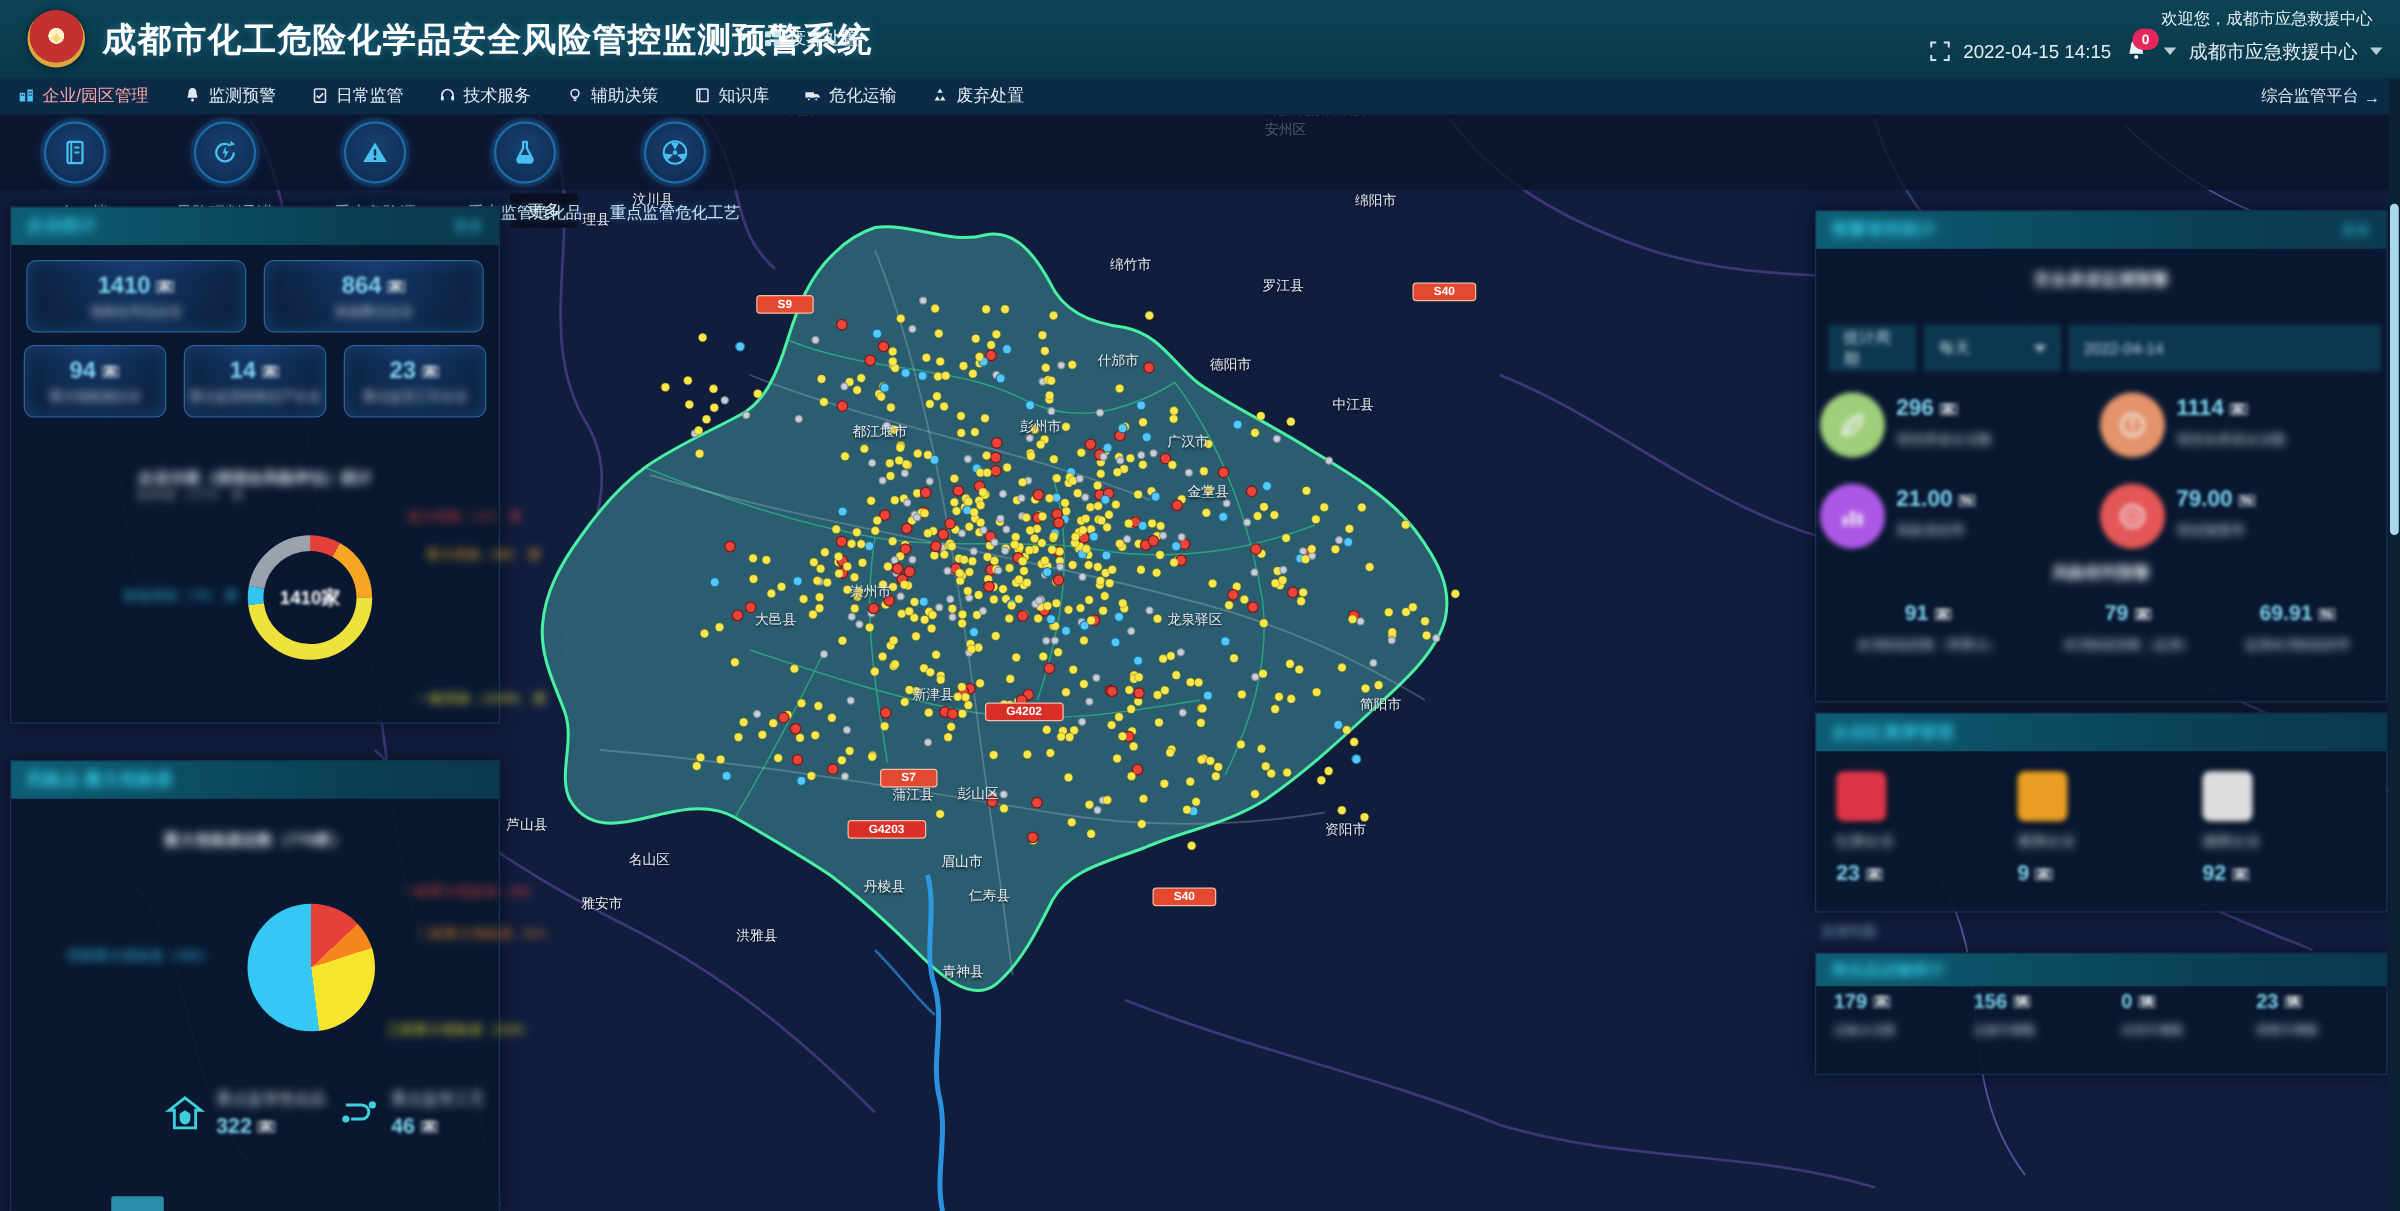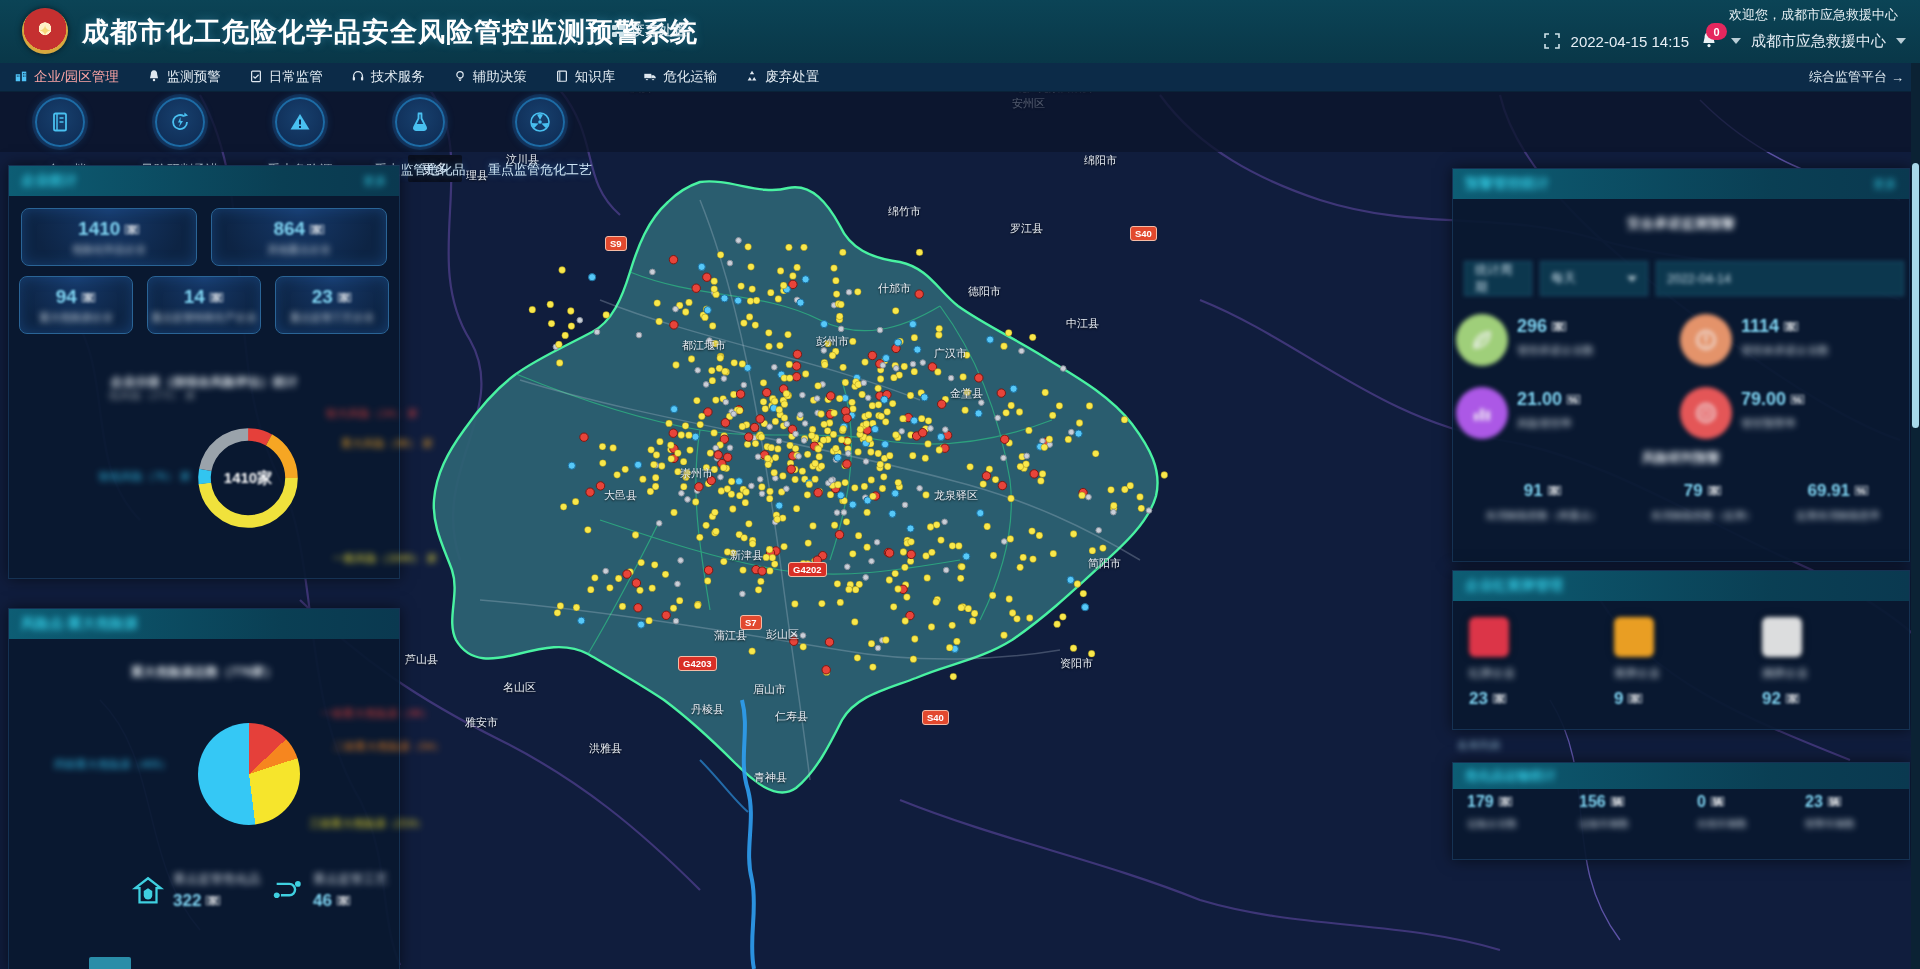--- a/index.html
+++ b/index.html
@@ -34,21 +34,21 @@
   .nav-item.active{color:#fca5a5;}
   #nav-right{margin-left:auto;padding-right:16px;font-size:13px;color:#dfeaf1;display:flex;align-items:center;gap:4px;cursor:pointer;}
 
   
   #map-wrap{position:absolute;left:0;top:63px;width:1920px;height:906px;background:#101d3d;z-index:1;}
   #map-svg{position:absolute;left:0;top:0;}
   #icon-band{position:absolute;left:0;top:27px;width:1920px;height:62px;background:rgba(11,20,44,.78);z-index:3;}
   .map-label{position:absolute;font-size:11px;color:#e9eef5;text-shadow:0 1px 2px rgba(0,0,0,.8);white-space:nowrap;z-index:4;}
   .map-label.faint{opacity:.3;}
   .road-badge{position:absolute;font-size:9.5px;font-weight:bold;color:#fff;background:#e2492e;border-radius:3px;
-    padding:1px 4px;z-index:4;border:1px solid #f4bba6;line-height:11px;}
+    padding:1px 16px;z-index:4;border:1px solid #f4bba6;line-height:11px;}
   .road-badge.g{background:#d92f26;}
   #more-btn{position:absolute;left:408px;top:92px;width:54px;height:27px;background:#0a101f;color:#f2f6fa;
     font-size:13px;display:flex;align-items:center;justify-content:center;z-index:5;cursor:pointer;border-radius:2px;}
 
   
   #quick-icons{position:absolute;left:0;top:34px;width:1340px;height:110px;z-index:6;display:flex;}
   .qitem{width:120px;display:flex;flex-direction:column;align-items:center;margin-right:0;cursor:pointer;}
   .qcircle{width:46px;height:46px;border-radius:50%;background:radial-gradient(circle at 50% 40%,#17406e,#0e2a52);
     border:2px solid #1d6ba5;box-shadow:0 0 0 3px rgba(38,110,180,.22),0 0 10px rgba(40,140,220,.35);
     display:flex;align-items:center;justify-content:center;margin-bottom:14px;}
@@ -1049,21 +1049,21 @@
       <div class="map-label" style="left: 775px; top: 646px;">仁寿县</div>
       <div class="map-label" style="left: 465px; top: 652px;">雅安市</div>
       <div class="map-label" style="left: 589px; top: 678px;">洪雅县</div>
       <div class="map-label" style="left: 754px; top: 707px;">青神县</div>
       <div class="map-label faint" style="left: 1012px; top: 33px;">安州区</div>
       <div class="map-label faint" style="left: 1016px; top: 17px;">北川羌族自治县</div>
       <div class="map-label faint" style="left: 630px; top: 17px;">茂县</div>
       <div class="road-badge" style="left: 605px; top: 173px;">S9</div>
       <div class="road-badge" style="left: 1130px; top: 163px;">S40</div>
       <div class="road-badge g" style="left: 788px; top: 499px;">G4202</div>
-      <div class="road-badge" style="left: 740px; top: 552px;">S7</div>
+      <div class="road-badge" style="left: 704px; top: 552px;">S7</div>
       <div class="road-badge g" style="left: 678px; top: 593px;">G4203</div>
       <div class="road-badge" style="left: 922px; top: 647px;">S40</div>
     </div>
   <div id="more-btn">更多</div>
   <div id="quick-icons">
       <div class="qitem">
         <div class="qcircle" style="color: rgb(73, 192, 240);">
           <svg viewBox="0 0 24 24">
             <rect x="6" y="3.5" width="12" height="17" rx="1.6" fill="none" stroke="currentColor" stroke-width="1.8"></rect>
             <line x1="9" y1="3.5" x2="9" y2="20.5" stroke="currentColor" stroke-width="1.5"></line>

